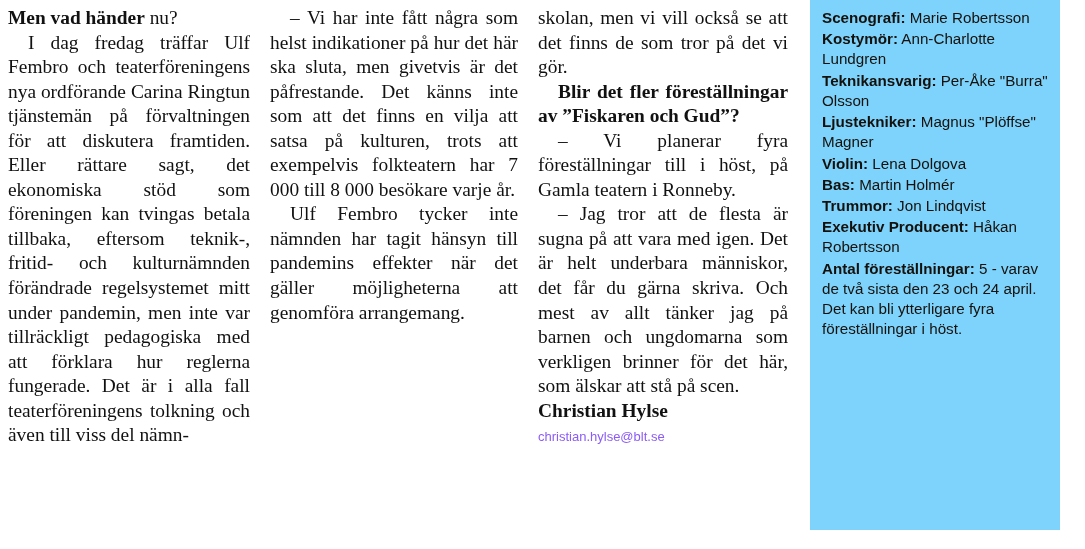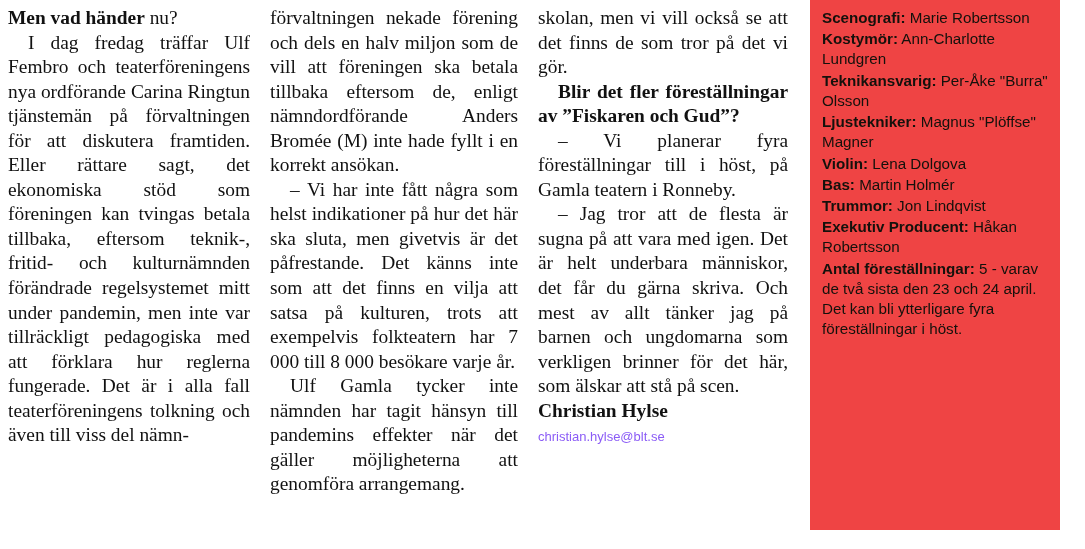--- a/index.html
+++ b/index.html
@@ -70,21 +70,21 @@
   .email {
     font-family: "Liberation Sans", sans-serif;
     font-size: 13px;
     color: #8b5cf6;
     margin-top: 6px;
     text-align: left;
   }
 
   
   .factbox {
-    background: #ef4444;
+    background: #7dd3fc;
     width: 250px;
     height: 530px;
     margin-top: 0;
     margin-left: 10px;
     padding: 8px 12px 10px 12px;
     box-sizing: border-box;
     font-family: "Liberation Sans", sans-serif;
     font-size: 15.2px;
     line-height: 1.33;
     color: #14110c;
@@ -104,23 +104,22 @@
 
 <div class="page">
   <div class="columns">
 
     <div class="col col1 col-body">
       <p class="noindent"><span class="lead-bold">Men vad händer</span><span> nu?</span></p>
       <p class="indent">I dag fredag träffar Ulf Fembro och teaterföreningens nya ordförande Carina Ringtun tjänstemän på förvaltningen för att diskutera framtiden. Eller rättare sagt, det ekonomiska stöd som föreningen kan tvingas betala tillbaka, eftersom teknik-, fritid- och kulturnämnden förändrade regelsystemet mitt under pandemin, men inte var tillräckligt pedagogiska med att förklara hur reglerna fungerade. Det är i alla fall teaterföreningens tolkning och även till viss del nämn-</p>
     </div>
 
     <div class="col col2 col-body">
-      <p class="noindent">förvaltningen nekade förening och dels en halv miljon som de vill att föreningen ska betala tillbaka eftersom de, enligt nämndordförande Anders Bromée (M) inte hade fyllt i en korrekt ansökan.</p>
       <p class="indent">– Vi har inte fått några som helst indikationer på hur det här ska sluta, men givetvis är det påfrestande. Det känns inte som att det finns en vilja att satsa på kulturen, trots att exempelvis folkteatern har 7 000 till 8 000 besökare varje år.</p>
-      <p class="indent">Ulf Gamla tycker inte nämnden har tagit hänsyn till pandemins effekter när det gäller möjligheterna att genomföra arrangemang.</p>
+      <p class="indent">Ulf Fembro tycker inte nämnden har tagit hänsyn till pandemins effekter när det gäller möjligheterna att genomföra arrangemang.</p>
     </div>
 
     <div class="col col3 col-body">
       <p class="noindent">skolan, men vi vill också se att det finns de som tror på det vi gör.</p>
       <p class="subhead">Blir det fler föreställningar av ”Fiskaren och Gud”?</p>
       <p class="indent">– Vi planerar fyra föreställningar till i höst, på Gamla teatern i Ronneby.</p>
       <p class="indent">– Jag tror att de flesta är sugna på att vara med igen. Det är helt underbara människor, det får du gärna skriva. Och mest av allt tänker jag på barnen och ungdomarna som verkligen brinner för det här, som älskar att stå på scen.</p>
       <p class="byline">Christian Hylse</p>
       <p class="email">christian.hylse@blt.se</p>
     </div>

